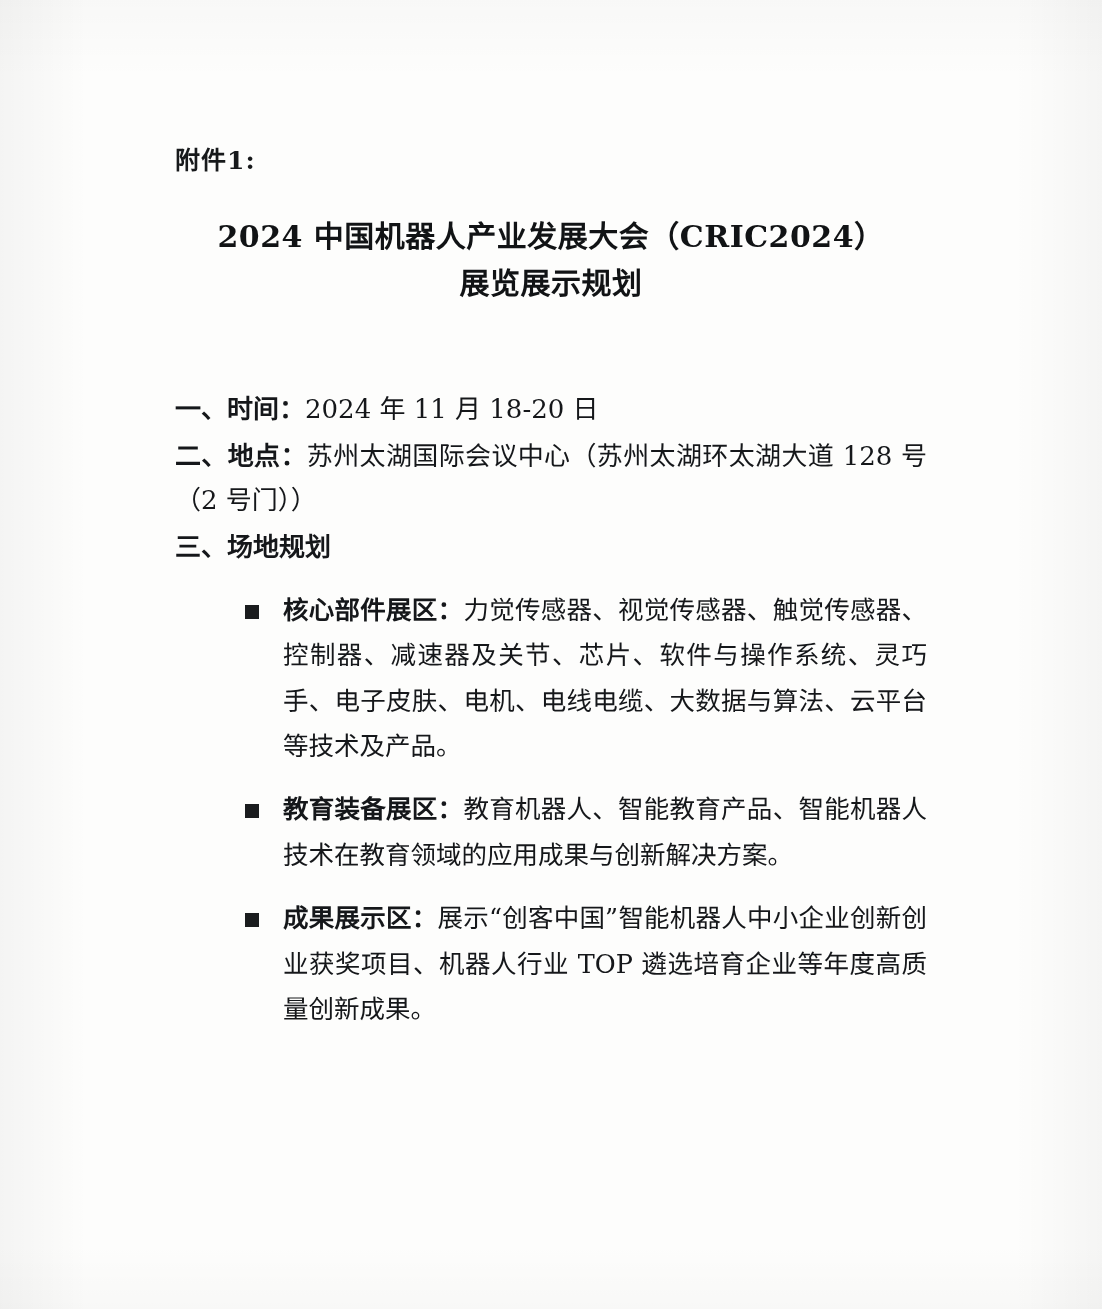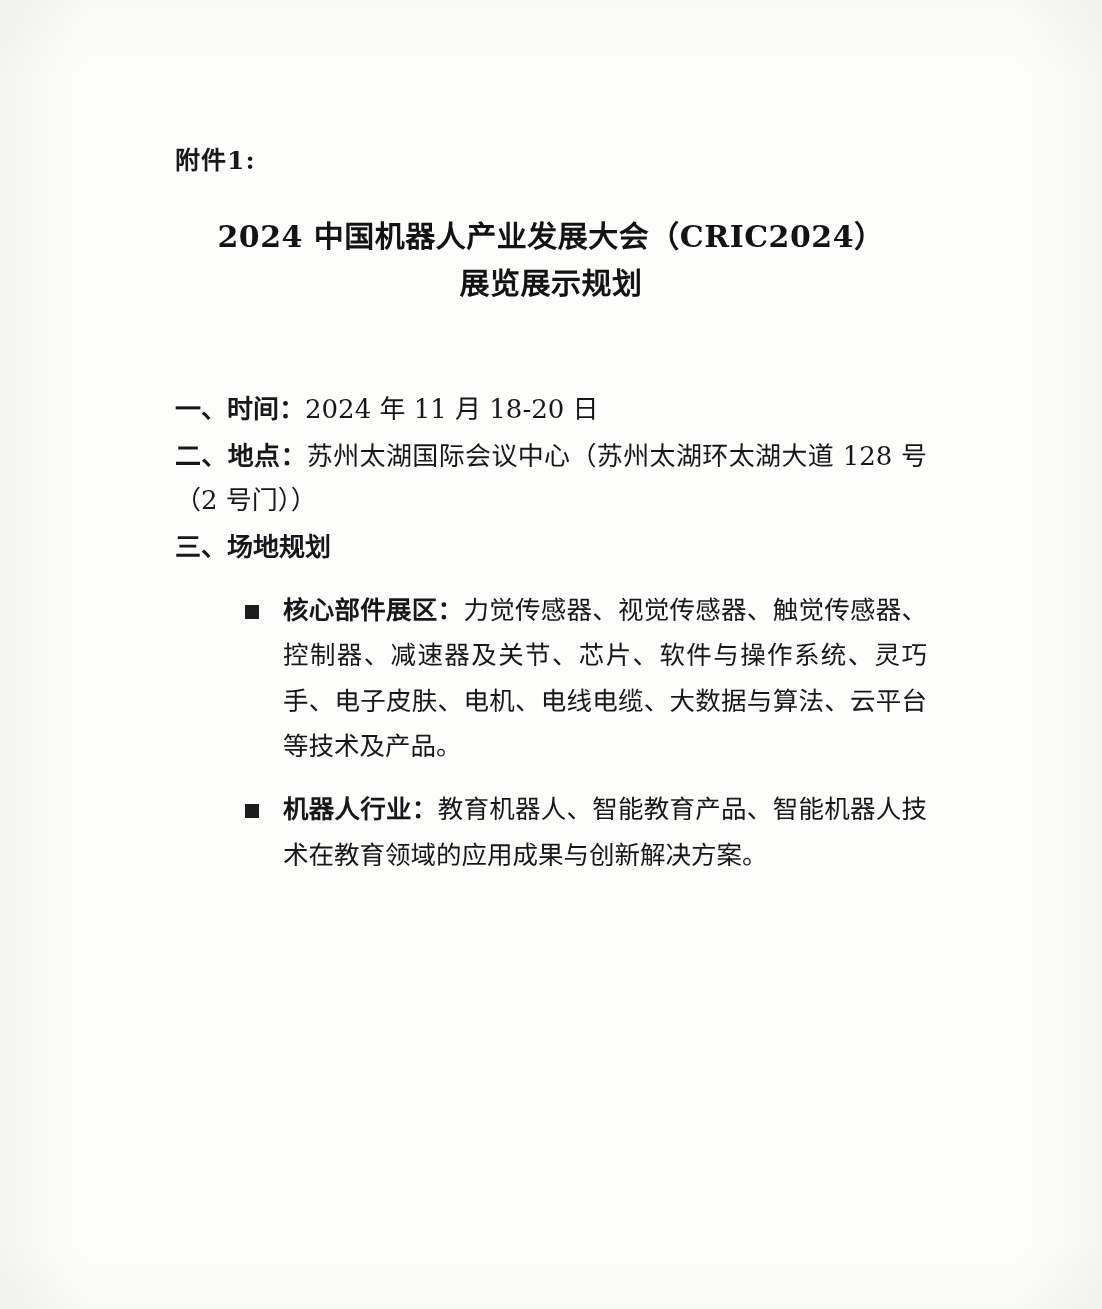--- a/index.html
+++ b/index.html
@@ -134,17 +134,21 @@
 
   <p class="section-heading">三、场地规划</p>
 
   <ul class="bullets">
     <li>
       <span class="sq"></span>
       <span class="term">核心部件展区：</span><span class="body">力觉传感器、视觉传感器、触觉传感器、控制器、减速器及关节、芯片、软件与操作系统、灵巧手、电子皮肤、电机、电线电缆、大数据与算法、云平台等技术及产品。</span>
     </li>
     <li>
       <span class="sq"></span>
-      <span class="term">机器人行业：</span><span class="body">教育机器人、智能教育产品、智能机器人技术在教育领域的应用成果与创新解决方案。</span>
+      <span class="term">教育装备展区：</span><span class="body">教育机器人、智能教育产品、智能机器人技术在教育领域的应用成果与创新解决方案。</span>
+    </li>
+    <li>
+      <span class="sq"></span>
+      <span class="term">成果展示区：</span><span class="body">展示“创客中国”智能机器人中小企业创新创业获奖项目、机器人行业 TOP 遴选培育企业等年度高质量创新成果。</span>
     </li>
   </ul>
 
 </div>
 
 </body></html>

